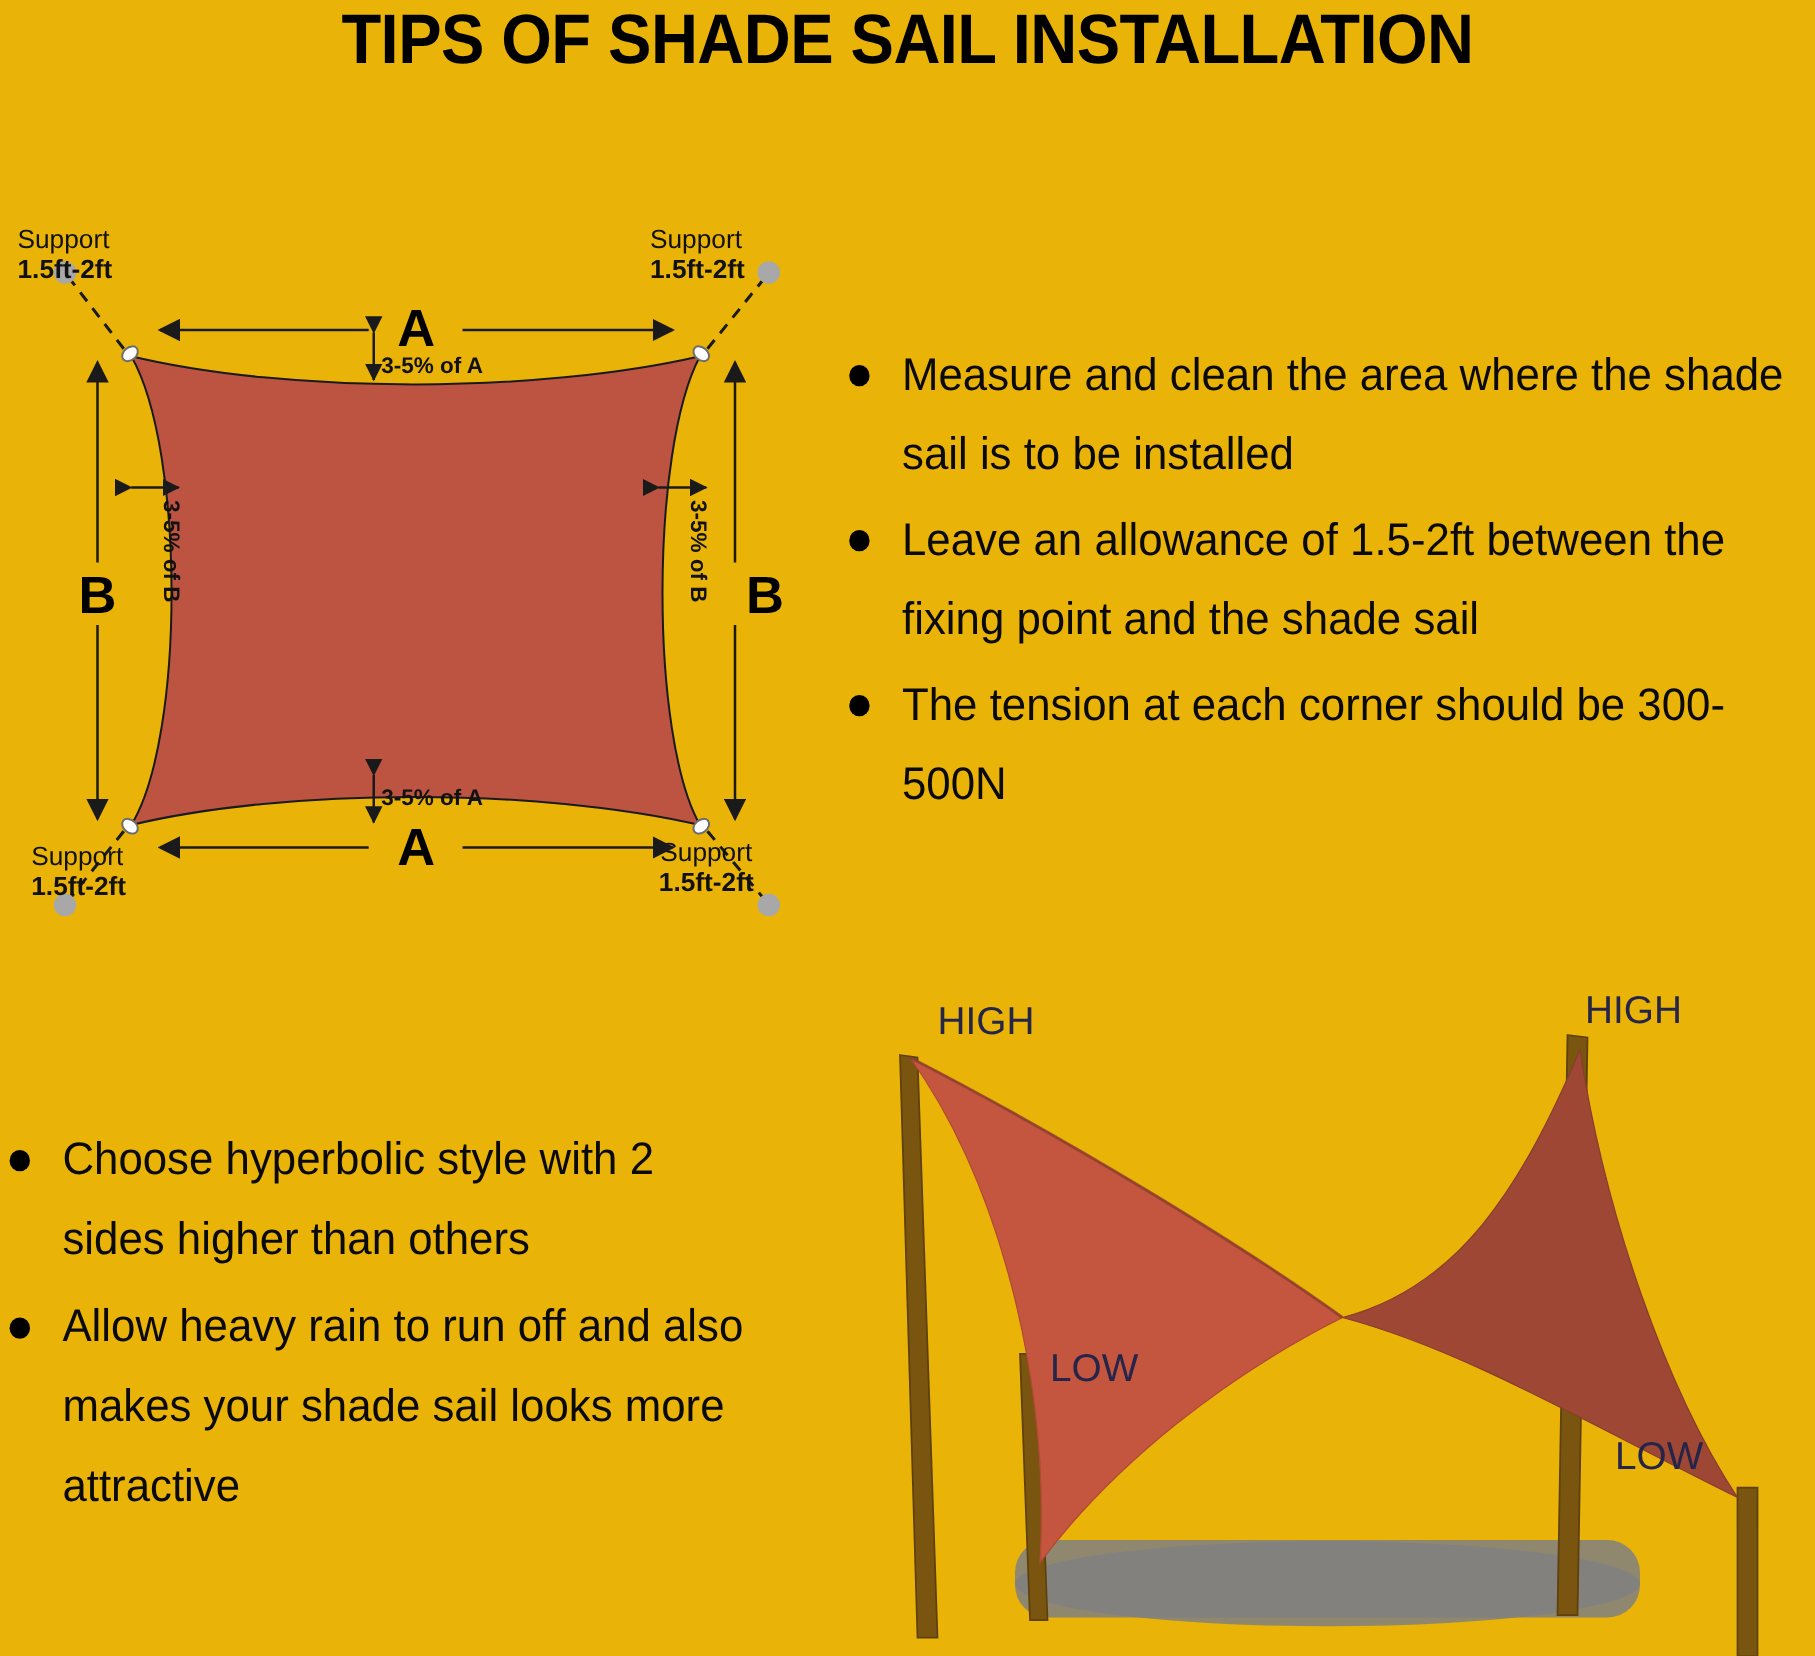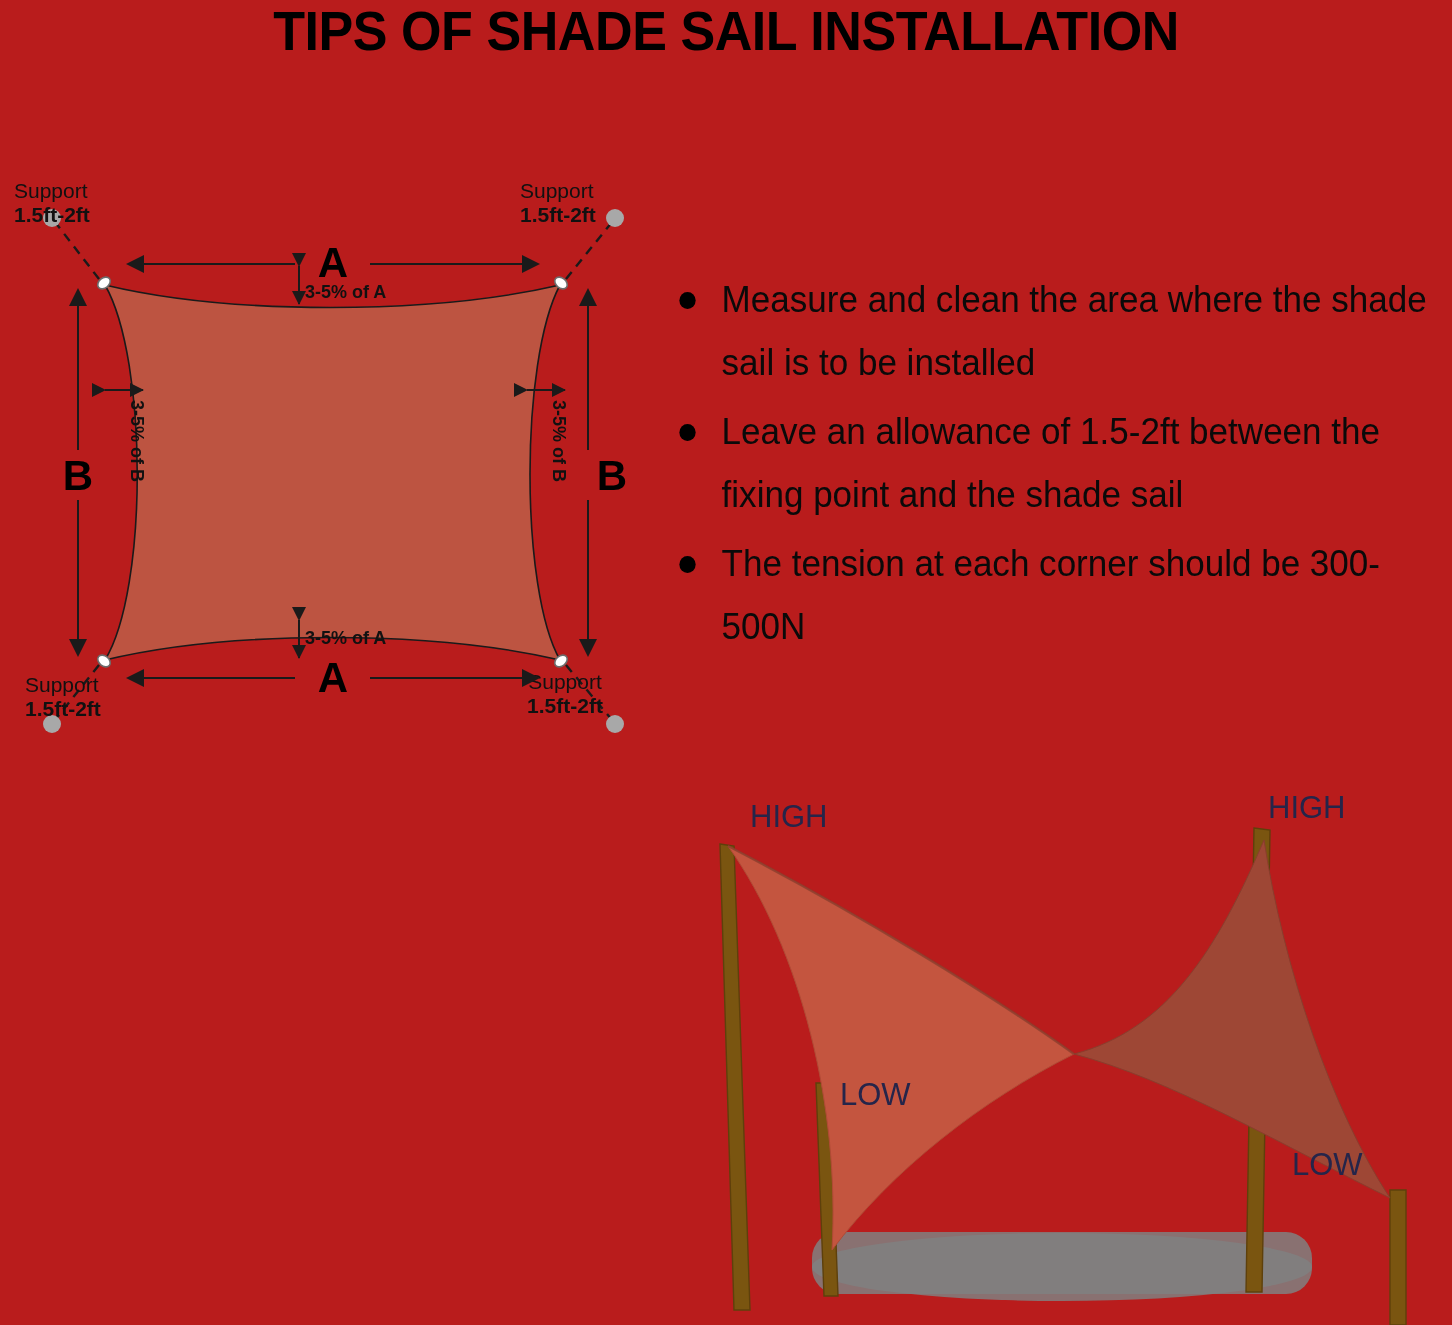--- a/index.html
+++ b/index.html
@@ -7,21 +7,21 @@
     padding: 0;
     background: #ffffff;
   }
   body {
     font-family: "DejaVu Sans", sans-serif;
   }
   #page {
     position: relative;
     width: 1452px;
     height: 1325px;
-    background: #b91c1c;
+    background: #eab308;
     overflow: hidden;
   }
 
   
   #title {
     position: absolute;
     left: 0;
     top: 0;
     width: 1452px;
     height: 66px;
@@ -204,20 +204,32 @@
         <span class="bullet"></span>
         <span>Leave an allowance of 1.5-2ft between the fixing point and the shade sail</span>
       </li>
       <li class="tip-item">
         <span class="bullet"></span>
         <span>The tension at each corner should be 300-500N</span>
       </li>
     </ul>
   </div>
 
+  <div id="panel-tips-bottom">
+    <ul class="tip-list">
+      <li class="tip-item">
+        <span class="bullet"></span>
+        <span>Choose hyperbolic style with 2 sides higher than others</span>
+      </li>
+      <li class="tip-item">
+        <span class="bullet"></span>
+        <span>Allow heavy rain to run off and also makes your shade sail looks more attractive</span>
+      </li>
+    </ul>
+  </div>
 
   <div id="panel-hyper">
     <svg id="hyper-svg" width="780" height="545" viewBox="0 0 780 545">
 
       <ellipse cx="390" cy="487" rx="250" ry="34" fill="#808080" opacity="0.85"></ellipse>
       <rect x="140" y="452" width="500" height="62" rx="26" fill="#808080" opacity="0.85"></rect>
 
       <polygon points="48,64 62,66 78,530 62,530" fill="#7A5510" stroke="#5E400B" stroke-width="1.4"></polygon>
 
       <polygon points="144,303 158,303 166,516 152,516" fill="#7A5510" stroke="#5E400B" stroke-width="1.4"></polygon>

